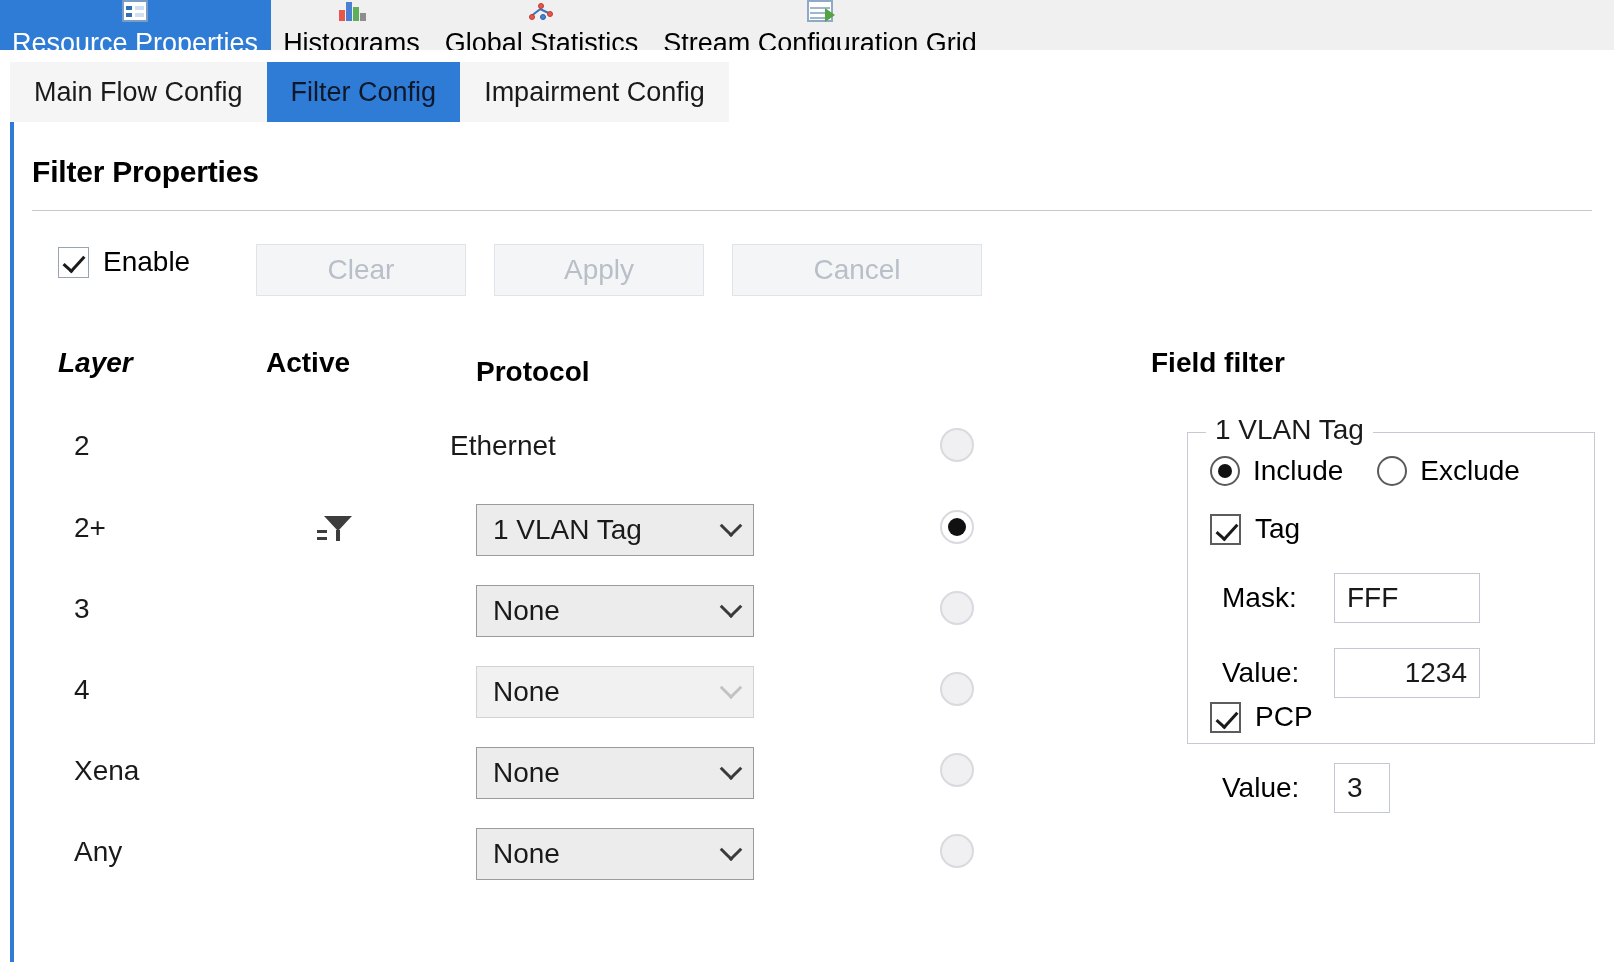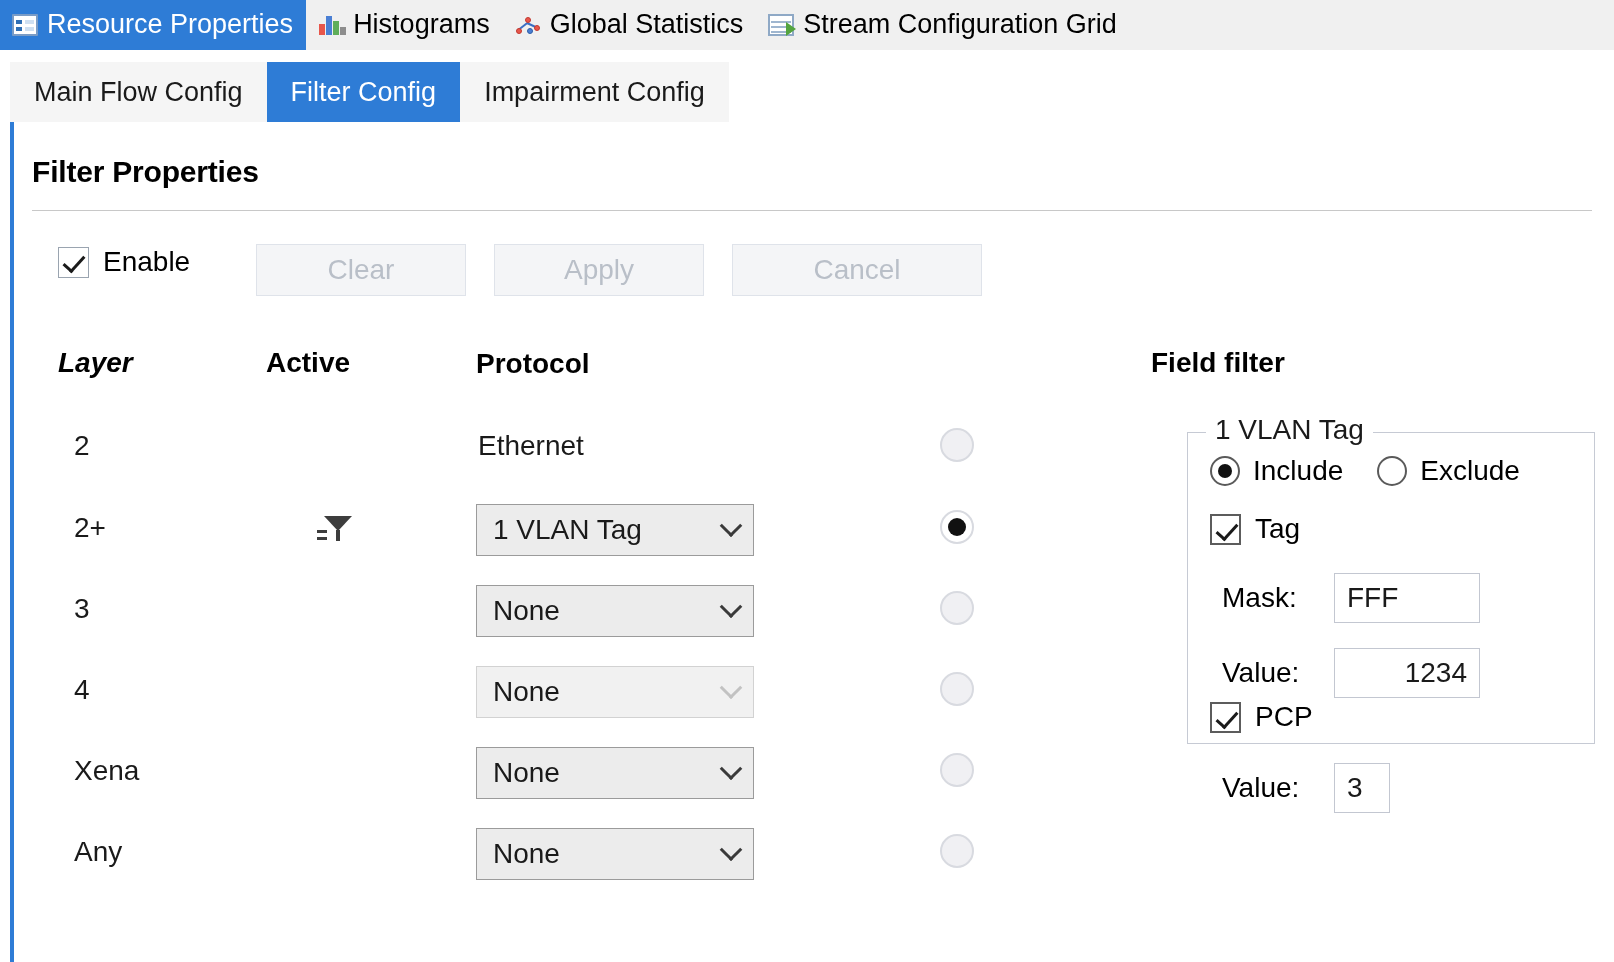--- a/index.html
+++ b/index.html
@@ -38,20 +38,21 @@
     display: flex;
     align-items: center;
     gap: 9px;
     padding: 0 13px 0 12px;
     height: 50px;
     box-sizing: border-box;
     font-size: 27px;
     color: #000;
     white-space: nowrap;
     background: #f0f0f0;
+    flex-direction: column;
   }
   .top-tab.selected {
     background: #2e7cd6;
     color: #ffffff;
   }
   .top-tab.selected .tt-label { color: #ffffff; }
   .tt-label { line-height: 1; position: relative; top: -1px; }
 
   
   .ticon { width: 26px; height: 22px; position: relative; flex: 0 0 auto; }
@@ -159,21 +160,21 @@
     padding: 0 24px;
     height: 60px;
     box-sizing: border-box;
     font-size: 27px;
     color: #1a1a1a;
     background: #f5f5f5;
     white-space: nowrap;
   }
   .subtab.selected {
     background: #2e7cd6;
-    color: #ffffff;
+    color: #0f172a;
   }
 
   
   .panel {
     position: absolute;
     left: 10px; top: 122px;
     width: 1604px;
     height: 840px;
     box-sizing: border-box;
     background: #ffffff;
@@ -242,33 +243,33 @@
   #btn-cancel { left: 718px; width: 250px; }
 
   
   .col-head {
     position: absolute;
     font-size: 28px;
     font-weight: bold;
   }
   #head-layer    { left: 44px;   top: 225px; font-style: italic; }
   #head-active   { left: 252px;  top: 225px; }
-  #head-protocol { left: 462px;  top: 226px; }
+  #head-protocol { left: 462px;  top: 234px; }
   #head-show     { left: 811px;  top: 225px; }
   #head-field    { left: 1137px; top: 225px; }
 
   .row-layer {
     position: absolute;
     left: 60px;
     font-size: 28px;
     color: #1a1a1a;
   }
   .row-proto-text {
     position: absolute;
-    left: 464px;
+    left: 436px;
     font-size: 28px;
     color: #1a1a1a;
   }
 
   .combo {
     position: absolute;
     left: 462px;
     width: 278px;
     height: 52px;
     box-sizing: border-box;

